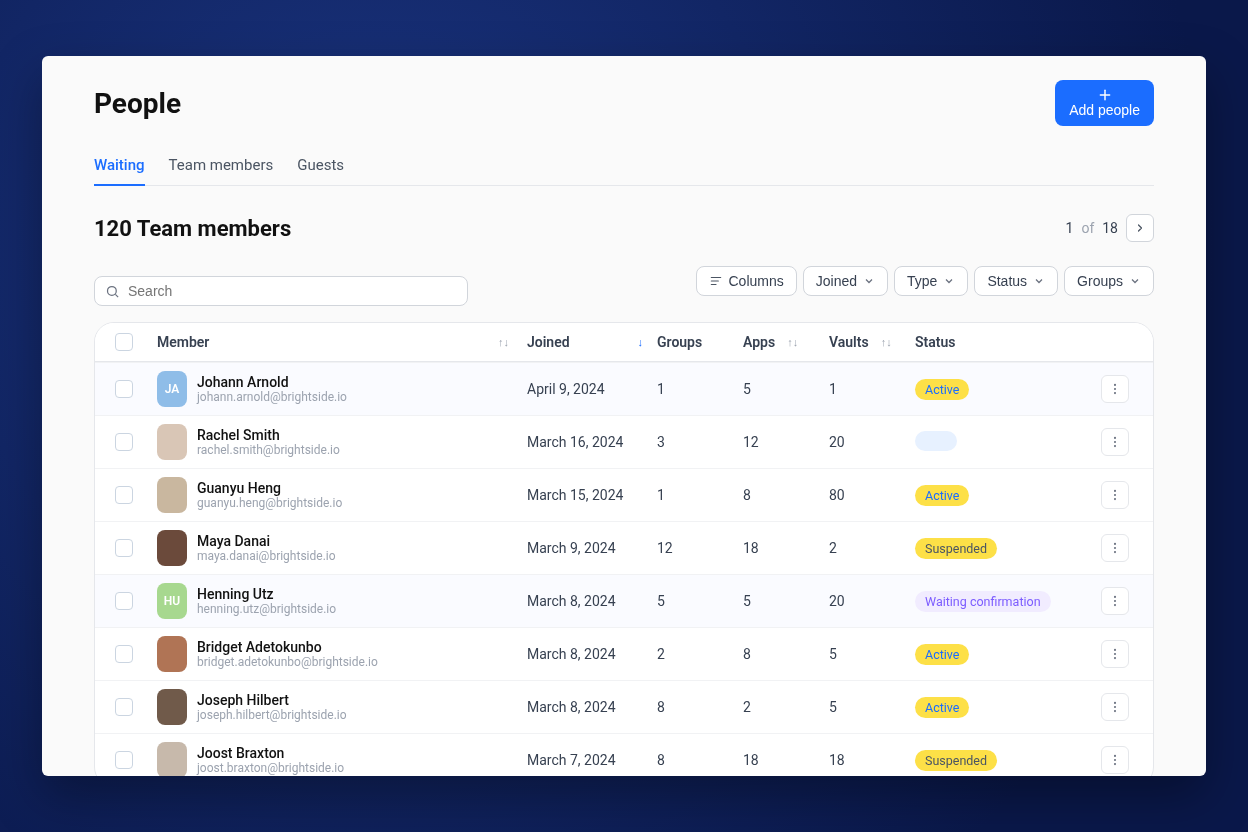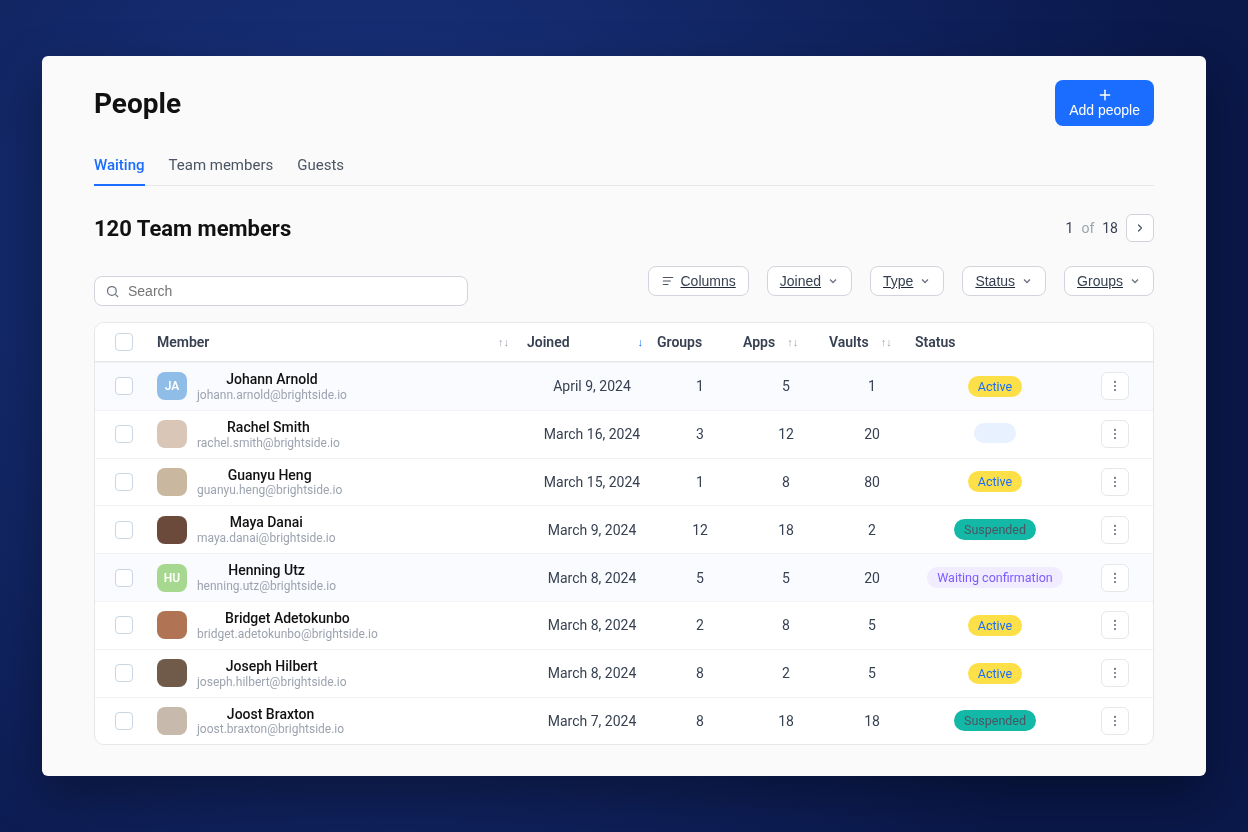--- a/index.html
+++ b/index.html
@@ -39,43 +39,43 @@
   .count-title { font-size:22px; font-weight:700; color:#111; }
   .pager { display:flex; align-items:center; gap:8px; font-size:14px; color:#374151;}
   .pager .muted{ color:#9ca3af;}
   .pg-btn { width:28px;height:28px;border:1px solid #d1d5db;border-radius:6px;background:#fff;display:flex;align-items:center;justify-content:center;cursor:pointer;}
   .toolbar { display:flex; justify-content:space-between; align-items:center; margin-top:14px; gap:12px;}
   .search {
     display:flex;align-items:center;gap:8px;width:374px;border:1px solid #d1d5db;border-radius:8px;
     padding:6px 10px;background:#fff;margin-top:20px;
   }
   .search input { border:none;outline:none;font-size:14px;flex:1;background:transparent;color:#374151;}
-  .filters{ display:flex; gap:18px;text-decoration:underline;}
+  .filters{ display:flex; gap:6px;}
   .chip{
     border:1px solid #d1d5db;border-radius:8px;background:#fff;padding:6px 12px;font-size:14px;color:#374151;
     display:flex;align-items:center;gap:6px;cursor:pointer;
   }
-  .table{ margin-top:16px;border:1px solid #e5e7eb;border-radius:10px;overflow:hidden;background:#fff;text-align:center;}
+  .table{ margin-top:16px;border:1px solid #e5e7eb;border-radius:20px;overflow:hidden;background:#fff;}
   .thead,.trow{ display:grid;
     grid-template-columns: 52px 370px 130px 86px 86px 86px 160px 60px;
     align-items:center; }
   .thead{ background:#fff;font-size:14px;font-weight:600;color:#374151;border-bottom:1px solid #e5e7eb;padding:10px 10px;}
   .thead .th{ display:flex;align-items:center;gap:6px;}
   .sort{ color:#9ca3af; font-size:11px;}
   .sort.active{ color:#1b6dff;}
   .trow{ border-top:1px solid #f1f2f4; padding:8px 10px; font-size:14px; color:#374151;}
   .trow.highlight{ background:#fafbff;}
   .chk{ width:18px;height:18px;border:1.5px solid #cbd5e1;border-radius:4px;background:#fff;cursor:pointer;margin-left:10px;}
   .member{ display:flex;align-items:center;gap:10px;}
-  .avatar{ width:30px;height:28px;border-radius:8px;display:flex;align-items:center;justify-content:center;font-size:12px;font-weight:600;color:#fff;}
+  .avatar{ width:30px;height:36px;border-radius:8px;display:flex;align-items:center;justify-content:center;font-size:12px;font-weight:600;color:#fff;}
   .name{ font-size:14px;font-weight:500;color:#111;line-height:1.2;}
   .email{ font-size:12px;color:#9ca3af;}
   .pill{ font-size:12.5px;padding:3px 10px;border-radius:999px;display:inline-block;}
   .pill.active{ background:#fde047;color:#1b6dff;}
-  .pill.susp{ background:#14b8a6;color:#4b5563;}
+  .pill.susp{ background:#fde047;color:#4b5563;}
   .pill.wait{ background:#f1ecff;color:#7c5cff;}
   .pill.blank{ background:#e7f1ff;color:transparent; min-width:42px; height:20px;}
   .kebab{ width:28px;height:28px;border:1px solid #e5e7eb;border-radius:6px;background:#fff;display:flex;align-items:center;justify-content:center;cursor:pointer; justify-self:end; margin-right:6px;}
   svg{ display:block;}
 </style>
 </head>
 <body>
 
 <div class="window">
 

